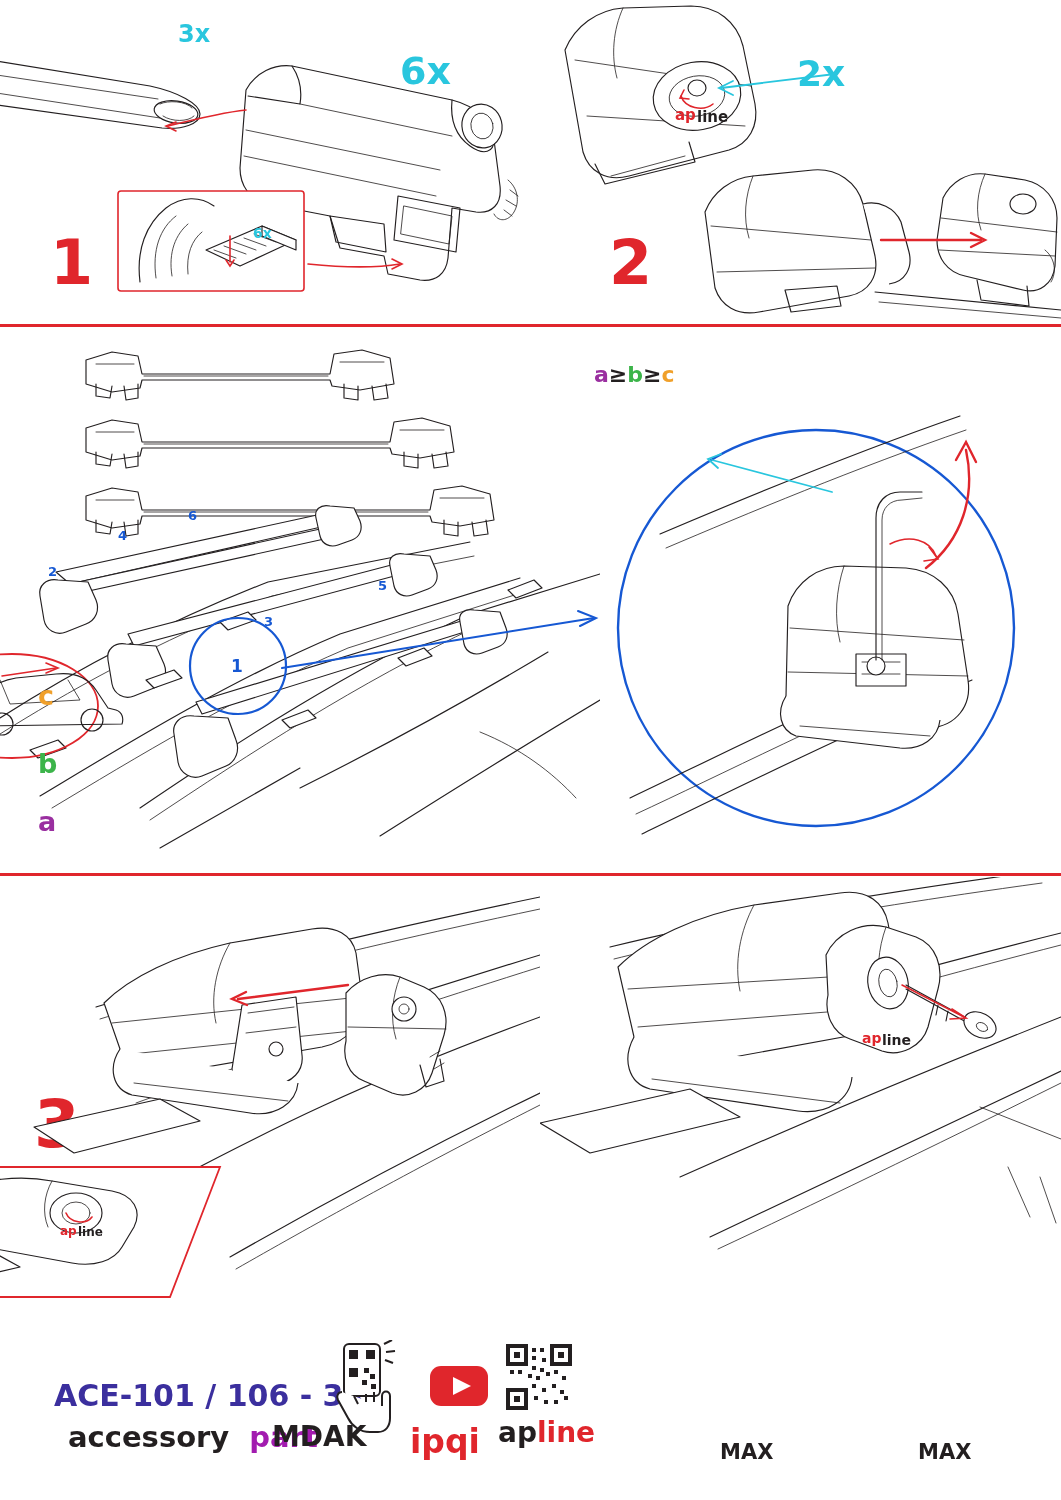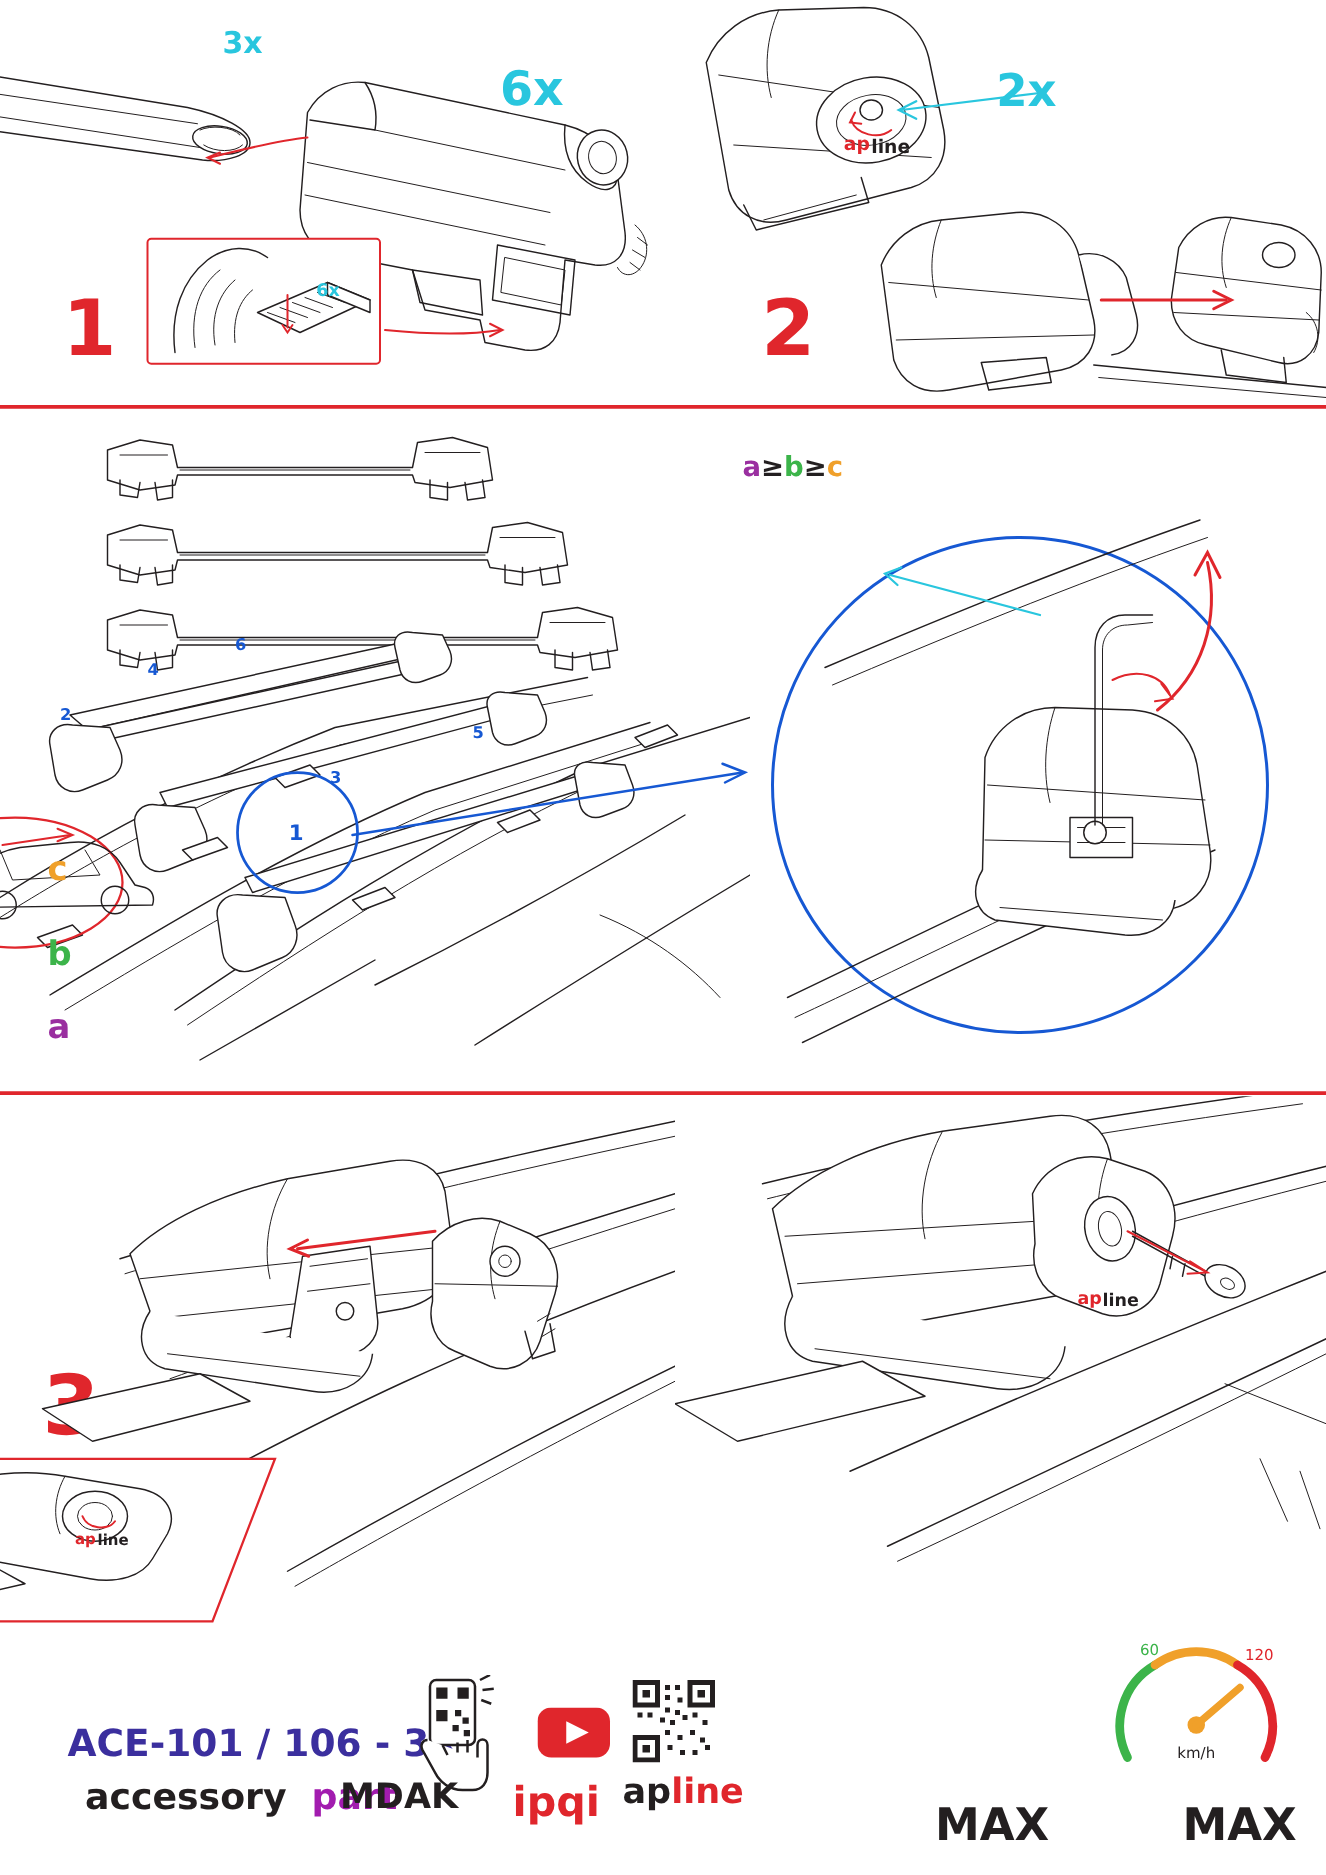--- a/index.html
+++ b/index.html
@@ -31,21 +31,21 @@
   .red{fill:none;stroke:#e0262c;stroke-width:1.6;stroke-linecap:round;}
   .redthick{fill:none;stroke:#e0262c;stroke-width:2.4;stroke-linecap:round;}
   .blue{fill:none;stroke:#1658d3;stroke-width:2;stroke-linecap:round;}
   .cyan{fill:none;stroke:#29c6de;stroke-width:1.8;stroke-linecap:round;}
   .footer-title{
     position:absolute;color:#3b2f9e;font-weight:700;
     font-family:"DejaVu Sans", sans-serif;font-size:30px;letter-spacing:0px;
   }
   .brandrow{position:absolute;}
   .accessory{font-family:"DejaVu Sans", sans-serif;font-size:29px;font-weight:700;margin-left:20px;}
-  .maxlabel{position:absolute;font-family:"DejaVu Sans", sans-serif;font-size:36px;font-weight:700;color:#231f20;margin-left:28px;}
+  .maxlabel{position:absolute;font-family:"DejaVu Sans", sans-serif;font-size:21px;font-weight:700;color:#231f20;}
   .kg{font-family:"DejaVu Sans", sans-serif;font-weight:700;font-size:26px;fill:#e0262c;}
 </style>
 </head>
 <body>
 
 <div class="sheet">
 
   <div class="divider" style="top:324px;"></div>
   <div class="divider" style="top:873px;"></div>
 
@@ -442,27 +442,15 @@
       <rect x="58" y="52" width="4" height="4" fill="#231f20"></rect>
     </svg>
   </div>
 
   <div class="brandrow" style="left:498px;top:1416px;">
     <span style="font-family:'DejaVu Sans',sans-serif;font-size:28px;font-weight:700;color:#231f20;">ap</span><span style="font-family:'DejaVu Sans',sans-serif;font-size:28px;font-weight:700;color:#e0262c;">line</span>
   </div>
 
   <div class="maxlabel" style="left:720px;top:1440px;">MAX</div>
 
-  <div class="panel" style="left:884px;top:1298px;width:146px;height:136px;">
-    <svg width="146" height="136" viewBox="0 0 146 136">
-      <path d="M18 108 A56 56 0 0 1 40 34" fill="none" stroke="#3cb44a" stroke-width="7" stroke-linecap="round"></path>
-      <path d="M40 34 A56 56 0 0 1 106 34" fill="none" stroke="#f0a02a" stroke-width="7" stroke-linecap="round"></path>
-      <path d="M106 34 A56 56 0 0 1 128 108" fill="none" stroke="#e0262c" stroke-width="7" stroke-linecap="round"></path>
-      <circle cx="73" cy="82" r="7" fill="#f0a02a"></circle>
-      <path d="M73 82 L108 52" stroke="#f0a02a" stroke-width="6" stroke-linecap="round"></path>
-      <text x="28" y="26" font-family="DejaVu Sans, sans-serif" font-size="12" fill="#3cb44a">60</text>
-      <text x="112" y="30" font-family="DejaVu Sans, sans-serif" font-size="12" fill="#e0262c">120</text>
-      <text x="73" y="108" text-anchor="middle" font-family="DejaVu Sans, sans-serif" font-size="12" fill="#231f20">km/h</text>
-    </svg>
-  </div>
   <div class="maxlabel" style="left:918px;top:1440px;">MAX</div>
 
 </div>
 
 </body></html>

